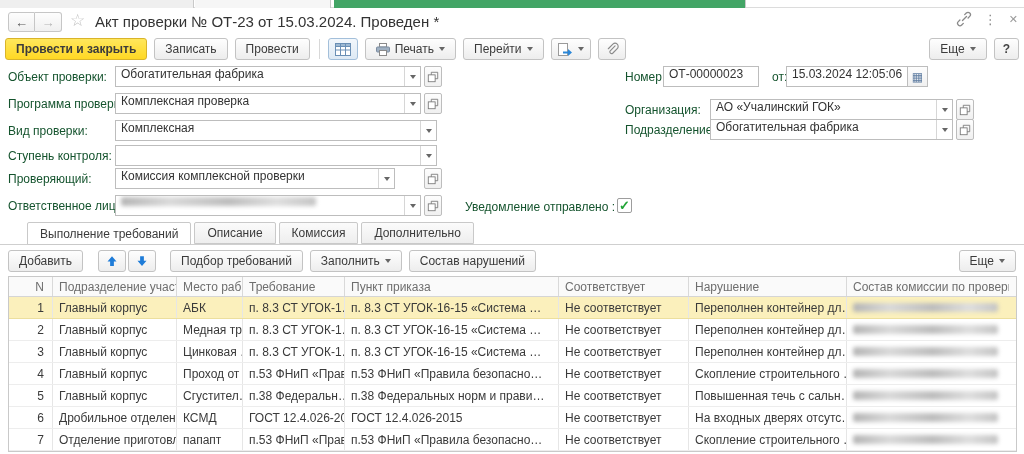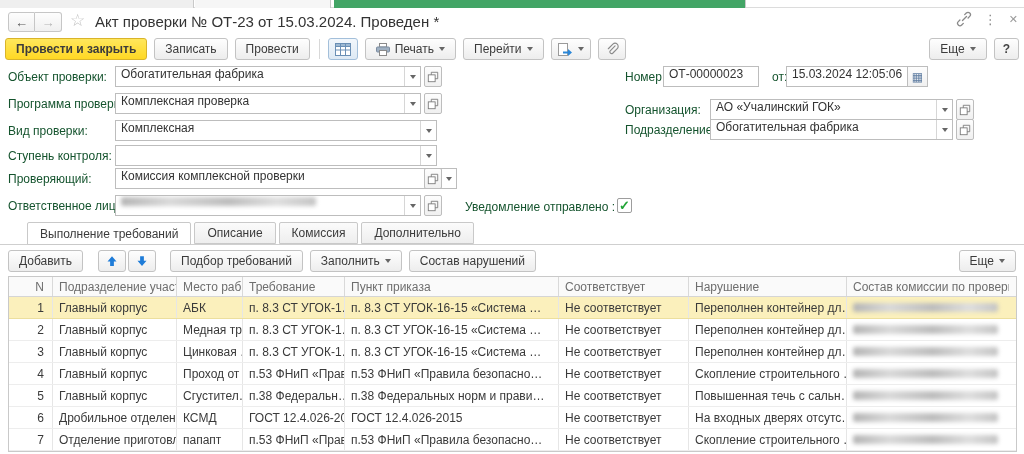--- a/index.html
+++ b/index.html
@@ -208,21 +208,21 @@
         <div class="flabel">Ступень контроля:</div>
         <div class="field" style="left: 107px; width: 322px;">
           <div class="fval"></div>
           <div class="combo-arrow">
             <div class="caret"></div>
           </div>
         </div>
       </div>
       <div class="frow" style="top: 168px; left: 8px; width: 440px;">
         <div class="flabel">Проверяющий:</div>
-        <div class="field" style="left: 107px; width: 342px;">
+        <div class="field" style="left: 107px; width: 280px;">
           <div class="fval">Комиссия комплексной проверки</div>
           <div class="combo-arrow">
             <div class="caret"></div>
           </div>
         </div>
         <div class="openbtn" style="left: 416px;">
           <svg width="12" height="12" viewBox="0 0 14 14">
             <rect x="1.5" y="4.5" width="8" height="8" fill="#fff" stroke="#777"></rect>
             <path d="M5 4.5 V1.5 H12.5 V9 H9.5" fill="none" stroke="#777"></path>
           </svg>

